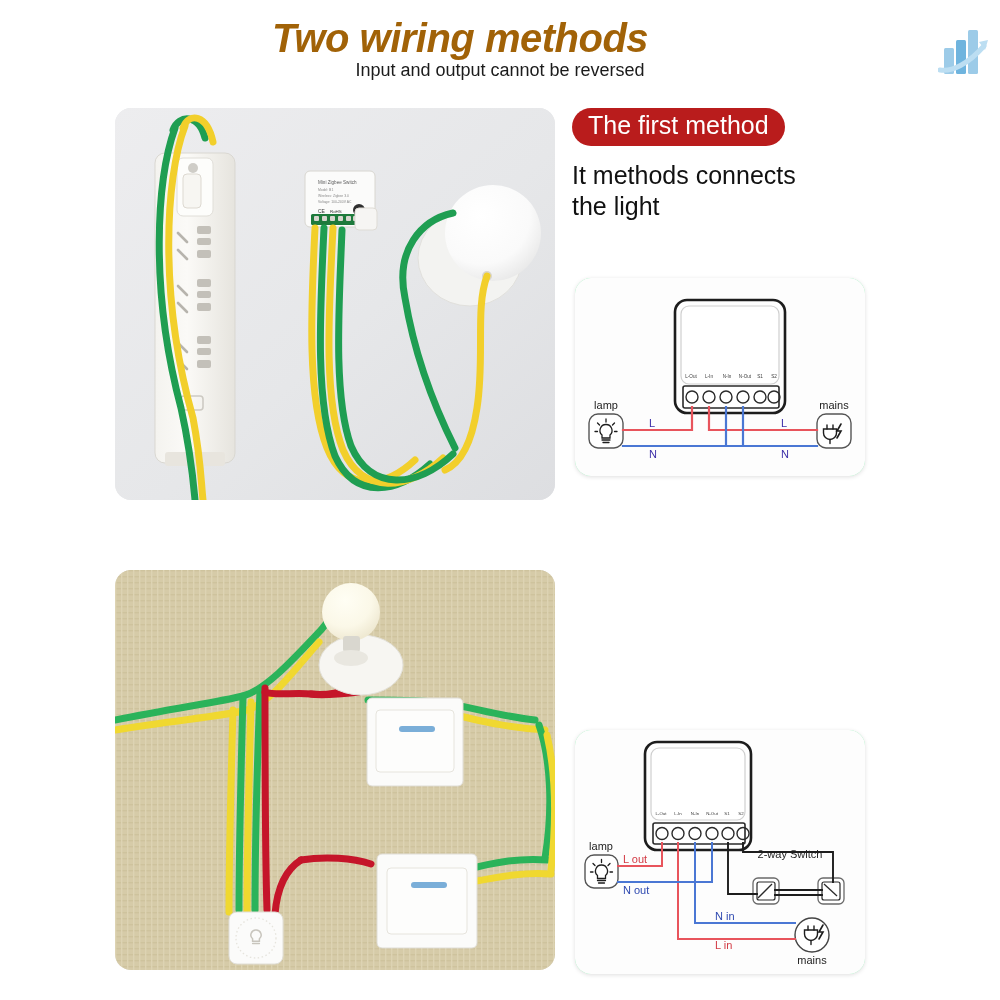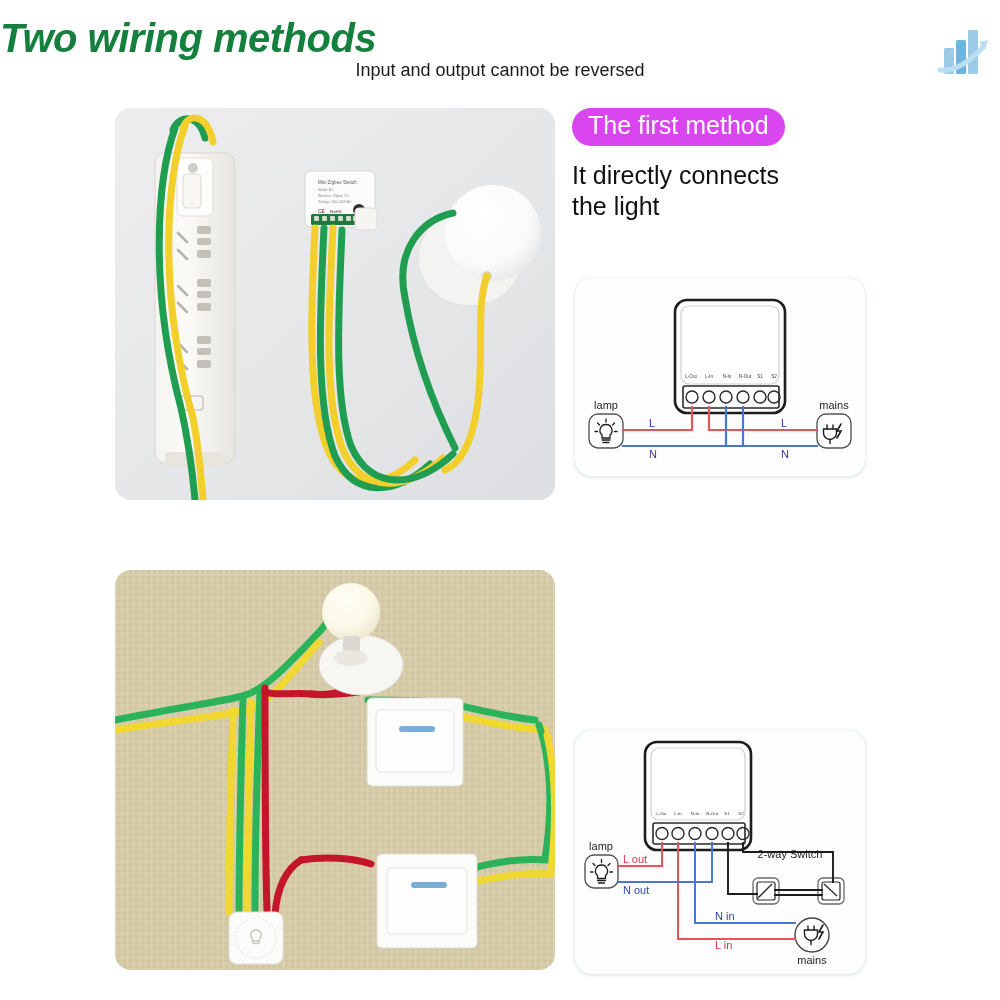--- a/index.html
+++ b/index.html
@@ -8,22 +8,23 @@
     background: #ffffff;
     font-family: "Liberation Sans", sans-serif;
     overflow: hidden;
   }
   .page { position: relative; width: 1000px; height: 1000px; }
 
   
   .header { position: absolute; left: 0; top: 0; width: 1000px; height: 96px; }
   .title {
     position: absolute; left: 0; top: 16px; width: 920px;
+    text-align: center;
     font-size: 40px; font-weight: 700; font-style: italic;
-    letter-spacing: -0.5px; color: #15803d;
+    letter-spacing: -0.5px; color: #a16207;
   }
   .subtitle {
     position: absolute; left: 0; top: 60px; width: 1000px;
     text-align: center;
     font-size: 18px; font-weight: 400; color: #1b1b1b;
   }
 
   
   .logo { position: absolute; left: 938px; top: 20px; width: 56px; height: 58px; }
   .logo svg { display: block; }
@@ -39,21 +40,21 @@
     border-radius: 16px; overflow: hidden;
     background: #e8e9eb;
   }
   #section-2 .photo-card { height: 400px; }
 
   
   .right-col { position: absolute; left: 572px; top: 0; width: 300px; }
 
   .badge {
     display: inline-block;
-    background: #d946ef; color: #ffffff;
+    background: #b91c1c; color: #ffffff;
     font-size: 25px; font-weight: 400;
     padding: 3px 16px 6px 16px;
     border-radius: 20px;
     white-space: nowrap;
   }
   .method-desc {
     margin-top: 14px;
     font-size: 25px; line-height: 1.25;
     color: #111111; font-weight: 400;
     white-space: pre-line;
@@ -188,21 +189,21 @@
         </g>
         <g fill="none" stroke-linecap="round">
           <path d="M338 105 C 306 112 280 142 290 190 C 300 250 320 300 340 340" stroke="#1f9e52" stroke-width="7"></path>
           <path d="M372 168 C 360 200 370 250 362 300 C 356 340 344 356 330 362" stroke="#f2cf2b" stroke-width="7"></path>
         </g>
       </svg>
     </div>
 
     <div class="right-col">
       <div class="badge">The first method</div>
-      <div class="method-desc">It directly connects
+      <div class="method-desc">It methods connects
 the light</div>
     </div>
 
     <div class="diagram-card" id="diagram-1">
       <svg viewBox="0 0 290 198" xmlns="http://www.w3.org/2000/svg" aria-hidden="true">
         <rect width="290" height="198" rx="16" fill="#fdfdfd"></rect>
 
         <g>
           <rect x="100" y="22" width="110" height="113" rx="12" fill="#fefefe" stroke="#1d1d1d" stroke-width="2.6"></rect>
           <rect x="106" y="28" width="98" height="78" rx="8" fill="#ffffff" stroke="#cfcfcf" stroke-width="1.2"></rect>

